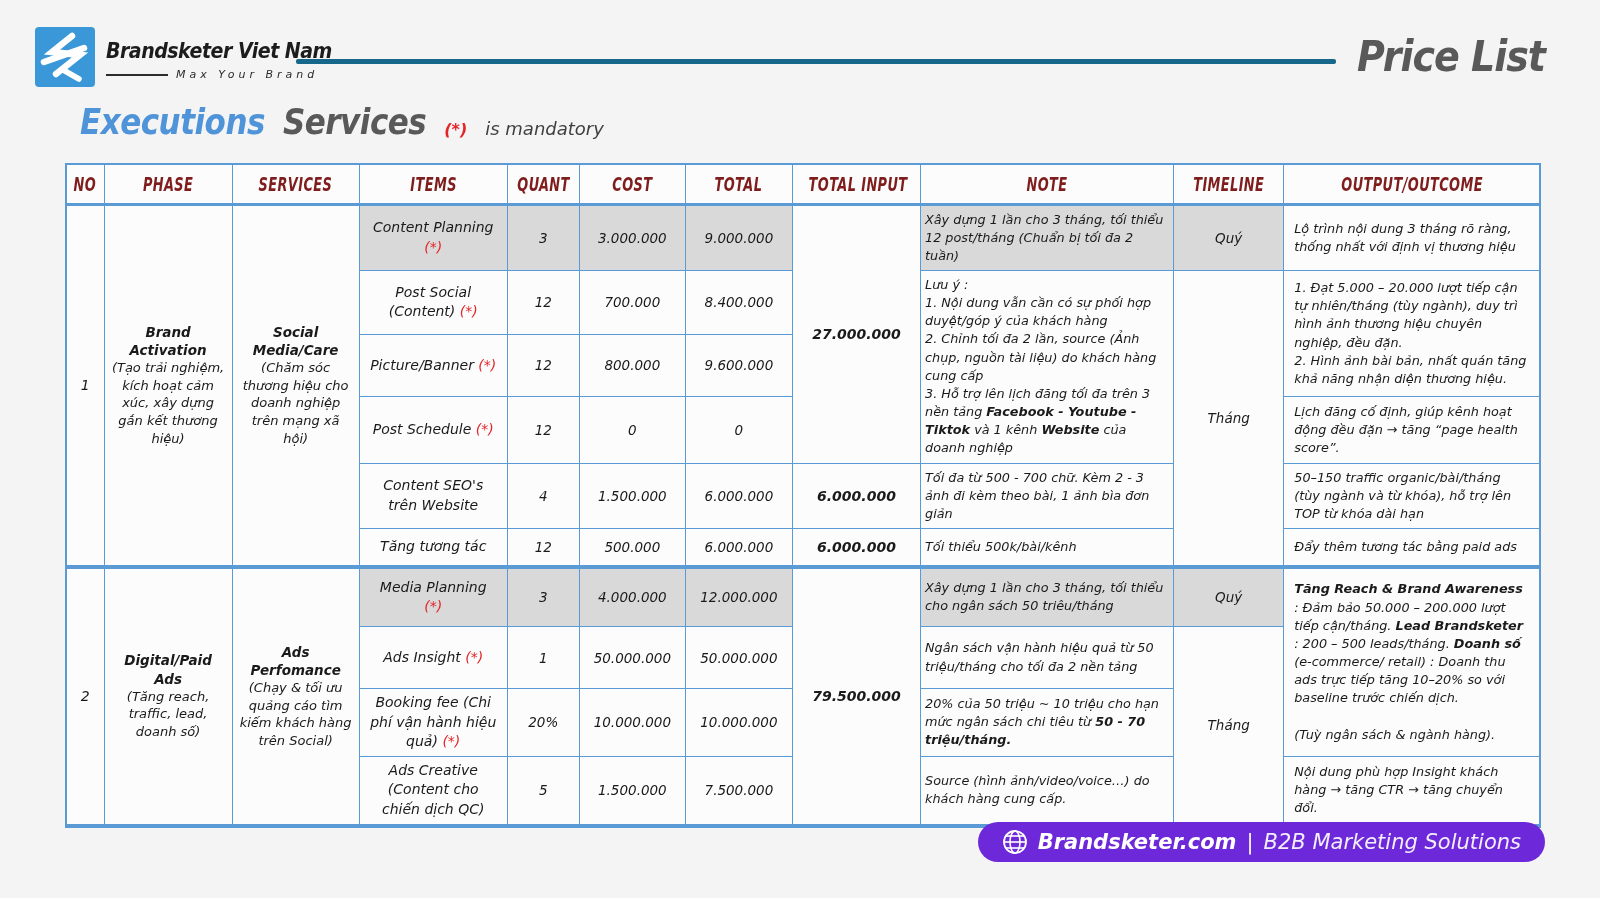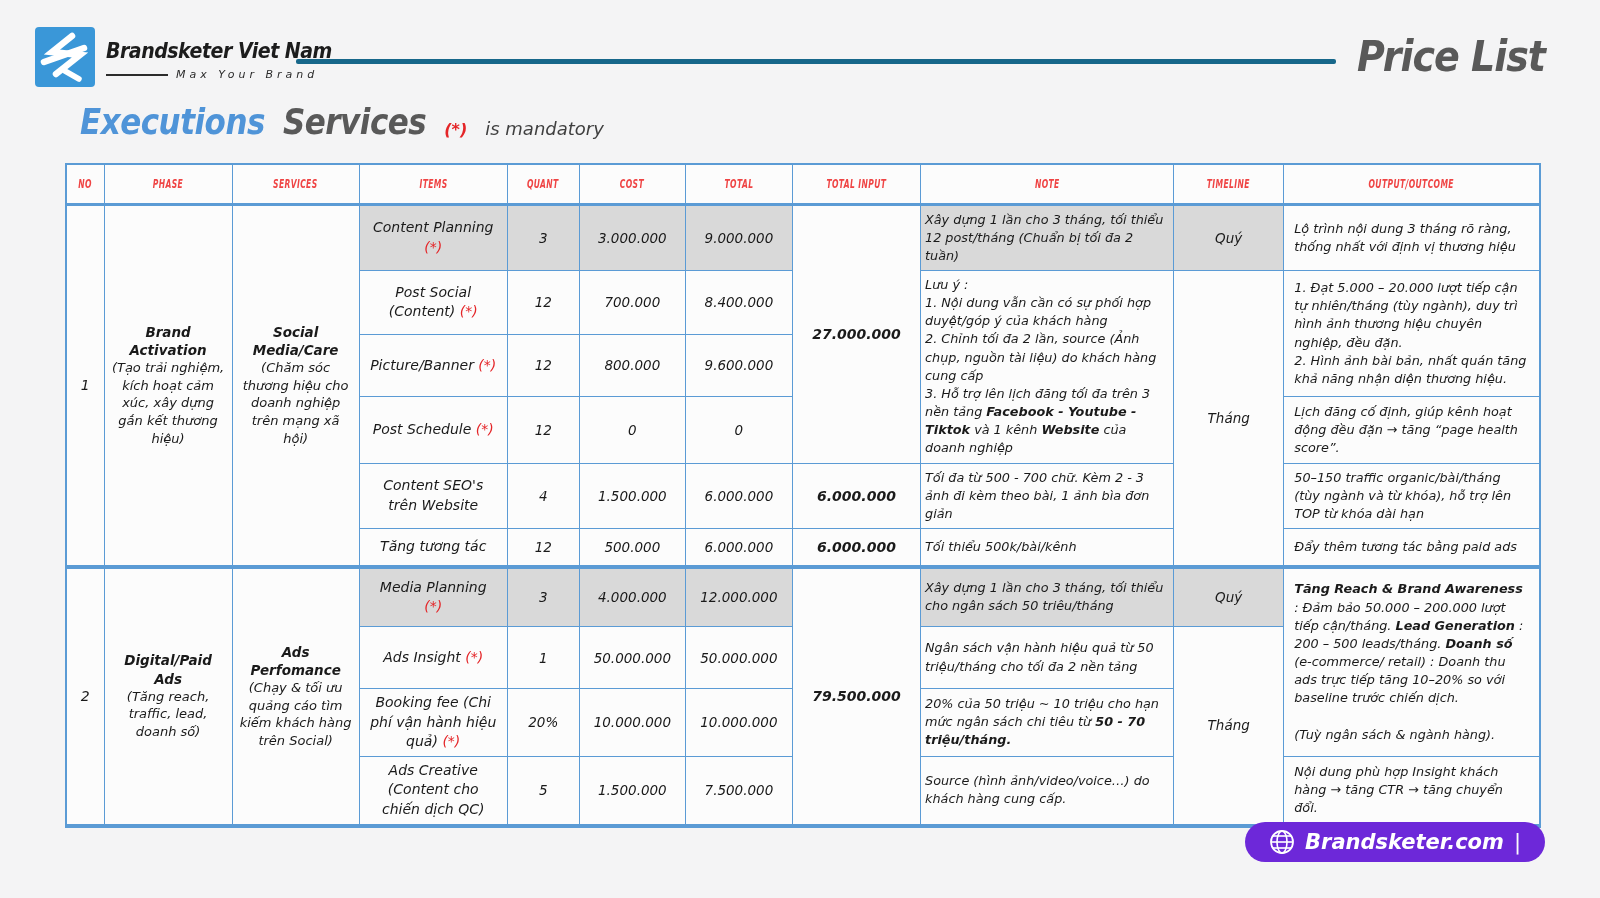--- a/index.html
+++ b/index.html
@@ -29,21 +29,21 @@
   
   .heading{position:absolute;left:80px;top:106px;display:flex;align-items:baseline;gap:18px;}
   .heading .w1{font-size:31px;font-weight:700;color:var(--title-blue);letter-spacing:-0.5px;display:inline-block;transform:scaleY(1.12);transform-origin:left bottom;}
   .heading .w2{font-size:31px;font-weight:700;color:var(--title-gray);letter-spacing:-0.5px;display:inline-block;transform:scaleY(1.12);transform-origin:left bottom;}
   .heading .star{font-size:16px;font-weight:700;color:var(--red);}
   .heading .suffix{font-size:18px;color:#3f3f3f;}
 
   
   .price-table{position:absolute;left:65px;top:163px;border-collapse:collapse;table-layout:fixed;width:1476px;background:var(--cell-bg);border:2px solid var(--border);border-bottom:4px solid var(--border);}
   .price-table td,.price-table th{border:1.5px solid var(--border);vertical-align:middle;}
-  .price-table tr.head th{height:40px;border-bottom:3px solid var(--border);font-weight:700;font-size:10px;color:#ef4444;}
+  .price-table tr.head th{height:40px;border-bottom:3px solid var(--border);font-weight:700;font-size:17px;color:#7f1d1d;}
   .price-table tr.head th .cond{display:inline-block;transform:scaleX(0.76) scaleY(1.18);transform-origin:center;white-space:nowrap;letter-spacing:0.5px;}
   .price-table tr.gstart td{border-top:4px solid var(--border);}
   td.gray{background:var(--cell-gray);}
   td.no{ text-align:center;font-size:14px;}
   td.block{ text-align:center;font-size:13px;line-height:1.35;padding:4px 6px;}
   td.block .ttl{font-weight:700;font-size:13.5px;}
   td.item{ text-align:center;font-size:14px;line-height:1.4;padding:4px 10px;}
   td.num{ text-align:center;font-size:13.5px;}
   td.input{ text-align:center;font-size:14px;font-weight:700;}
   td.note{ text-align:left;font-size:12.8px;line-height:1.42;padding:5px 4px;white-space:pre-line;}
@@ -188,21 +188,21 @@
         <div class="ttl">Ads Perfomance</div>
         <div>(Chạy &amp; tối ưu quảng cáo tìm kiếm khách hàng trên Social)</div>
       </td>
       <td class="item gray"><span>Media Planning </span><span class="red">(*)</span></td>
       <td class="num gray">3</td>
       <td class="num gray">4.000.000</td>
       <td class="num gray">12.000.000</td>
       <td class="input" rowspan="4">79.500.000</td>
       <td class="note gray"><span>Xây dựng 1 lần cho 3 tháng, tối thiểu cho ngân sách 50 triêu/tháng</span></td>
       <td class="time gray">Quý</td>
-      <td class="out" rowspan="3"><span class="b">Tăng Reach &amp; Brand Awareness</span><span> : Đảm bảo 50.000 – 200.000 lượt tiếp cận/tháng. </span><span class="b">Lead Generation</span><span> : 200 – 500 leads/tháng. </span><span class="b">Doanh số</span><span> (e-commerce/ retail) : Doanh thu ads trực tiếp tăng 10–20% so với baseline trước chiến dịch.
+      <td class="out" rowspan="3"><span class="b">Tăng Reach &amp; Brand Awareness</span><span> : Đảm bảo 50.000 – 200.000 lượt tiếp cận/tháng. </span><span class="b">Lead Brandsketer</span><span> : 200 – 500 leads/tháng. </span><span class="b">Doanh số</span><span> (e-commerce/ retail) : Doanh thu ads trực tiếp tăng 10–20% so với baseline trước chiến dịch.
 
 (Tuỳ ngân sách &amp; ngành hàng).</span></td>
     </tr>
     <tr style="height:62px">
       <td class="item"><span>Ads Insight </span><span class="red">(*)</span></td>
       <td class="num">1</td>
       <td class="num">50.000.000</td>
       <td class="num">50.000.000</td>
       <td class="note"><span>Ngân sách vận hành hiệu quả từ 50 triệu/tháng cho tối đa 2 nền tảng</span></td>
       <td class="time" rowspan="3">Tháng</td>
@@ -228,15 +228,16 @@
   <div class="footer-pill">
     <svg width="26" height="26" viewBox="0 0 26 26" xmlns="http://www.w3.org/2000/svg">
       <circle cx="13" cy="13" r="11" fill="none" stroke="#ffffff" stroke-width="1.8"></circle>
       <ellipse cx="13" cy="13" rx="5" ry="11" fill="none" stroke="#ffffff" stroke-width="1.6"></ellipse>
       <line x1="2" y1="13" x2="24" y2="13" stroke="#ffffff" stroke-width="1.6"></line>
       <line x1="4" y1="7" x2="22" y2="7" stroke="#ffffff" stroke-width="1.6"></line>
       <line x1="4" y1="19" x2="22" y2="19" stroke="#ffffff" stroke-width="1.6"></line>
     </svg>
     <span class="site">Brandsketer.com</span>
     <span class="sep">|</span>
+    <span class="tag">B2B Marketing Solutions</span>
   </div>
 
 </div>
 
 </body></html>

